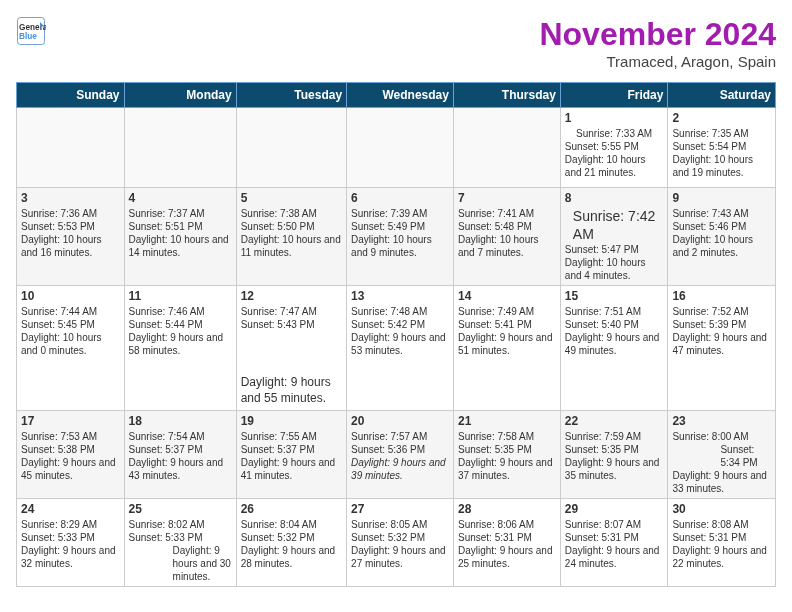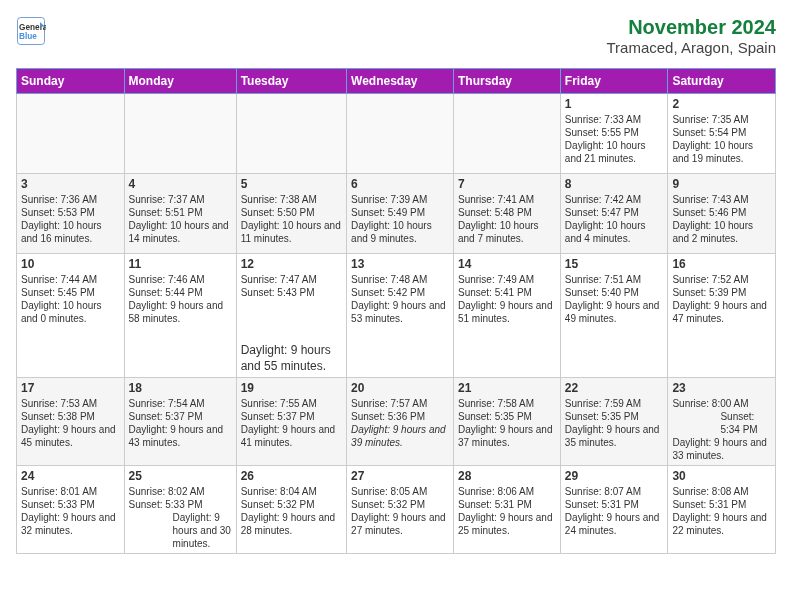--- a/index.html
+++ b/index.html
@@ -22,40 +22,40 @@
       gap: 6px;
     }
     .logo-icon {
       width: 30px;
       height: 30px;
     }
     .title-block {
       text-align: right;
     }
     .title-block h1 {
-      font-size: 20px;
+      font-size: 32px;
       font-weight: bold;
-      color: #15803d;
+      color: #a21caf;
     }
     .title-block h2 {
       font-size: 15px;
       font-weight: normal;
       color: #444;
     }
     table {
       width: 100%;
       border-collapse: collapse;
     }
     thead tr th {
-      background: #a21caf;
+      background: #0c4a6e;
       color: #fff;
       font-size: 12px;
       font-weight: bold;
       padding: 5px 4px;
-      text-align: left;
+      text-align: right;
       border: 1px solid #6a9fd8;
     }
     tbody tr td {
       vertical-align: top;
       border: 1px solid #ccc;
       padding: 3px 4px;
       font-size: 10px;
       color: #333;
       min-width: 100px;
       height: 80px;
@@ -106,21 +106,21 @@
   </thead>
   <tbody id="cal-body">
   <tr>
         <td class="empty-cell"></td>
         <td class="empty-cell"></td>
         <td class="empty-cell"></td>
         <td class="empty-cell"></td>
         <td class="empty-cell"></td>
         <td>
           <span class="day-num">1</span>
-          <div style="font-size: 10px; line-height: 1.3;">Sunrise: 7:33 AM</div>
+          <div style="font-size: 10px; line-height: 1.3; text-align: center;">Sunrise: 7:33 AM</div>
           <div style="font-size: 10px; line-height: 1.3;">Sunset: 5:55 PM</div>
           <div style="font-size: 10px; line-height: 1.3;">Daylight: 10 hours and 21 minutes.</div>
         </td>
         <td>
           <span class="day-num">2</span>
           <div style="font-size: 10px; line-height: 1.3;">Sunrise: 7:35 AM</div>
           <div style="font-size: 10px; line-height: 1.3;">Sunset: 5:54 PM</div>
           <div style="font-size: 10px; line-height: 1.3;">Daylight: 10 hours and 19 minutes.</div>
         </td>
       </tr>
@@ -150,21 +150,21 @@
           <div style="font-size: 10px; line-height: 1.3;">Daylight: 10 hours and 9 minutes.</div>
         </td>
         <td>
           <span class="day-num">7</span>
           <div style="font-size: 10px; line-height: 1.3;">Sunrise: 7:41 AM</div>
           <div style="font-size: 10px; line-height: 1.3;">Sunset: 5:48 PM</div>
           <div style="font-size: 10px; line-height: 1.3;">Daylight: 10 hours and 7 minutes.</div>
         </td>
         <td>
           <span class="day-num">8</span>
-          <div style="font-size: 10px; line-height: 1.3;">Sunrise: 7:42 AM</div>
+          <div style="font-size: 14px; line-height: 1.3; margin-left: 8px;">Sunrise: 7:42 AM</div>
           <div style="font-size: 10px; line-height: 1.3;">Sunset: 5:47 PM</div>
           <div style="font-size: 10px; line-height: 1.3;">Daylight: 10 hours and 4 minutes.</div>
         </td>
         <td>
           <span class="day-num">9</span>
           <div style="font-size: 10px; line-height: 1.3;">Sunrise: 7:43 AM</div>
           <div style="font-size: 10px; line-height: 1.3;">Sunset: 5:46 PM</div>
           <div style="font-size: 10px; line-height: 1.3;">Daylight: 10 hours and 2 minutes.</div>
         </td>
       </tr>
@@ -252,21 +252,21 @@
         <td>
           <span class="day-num">23</span>
           <div style="font-size: 10px; line-height: 1.3;">Sunrise: 8:00 AM</div>
           <div style="font-size: 10px; line-height: 1.3; margin-left: 48px;">Sunset: 5:34 PM</div>
           <div style="font-size: 10px; line-height: 1.3;">Daylight: 9 hours and 33 minutes.</div>
         </td>
       </tr>
       <tr>
         <td>
           <span class="day-num">24</span>
-          <div style="font-size: 10px; line-height: 1.3;">Sunrise: 8:01 AM</div>
+          <div style="font-size: 10px; line-height: 1.3;">Sunrise: 8:29 AM</div>
           <div style="font-size: 10px; line-height: 1.3;">Sunset: 5:33 PM</div>
           <div style="font-size: 10px; line-height: 1.3;">Daylight: 9 hours and 32 minutes.</div>
         </td>
         <td>
           <span class="day-num">25</span>
           <div style="font-size: 10px; line-height: 1.3;">Sunrise: 8:02 AM</div>
           <div style="font-size: 10px; line-height: 1.3;">Sunset: 5:33 PM</div>
           <div style="font-size: 10px; line-height: 1.3; margin-left: 44px;">Daylight: 9 hours and 30 minutes.</div>
         </td>
         <td>

